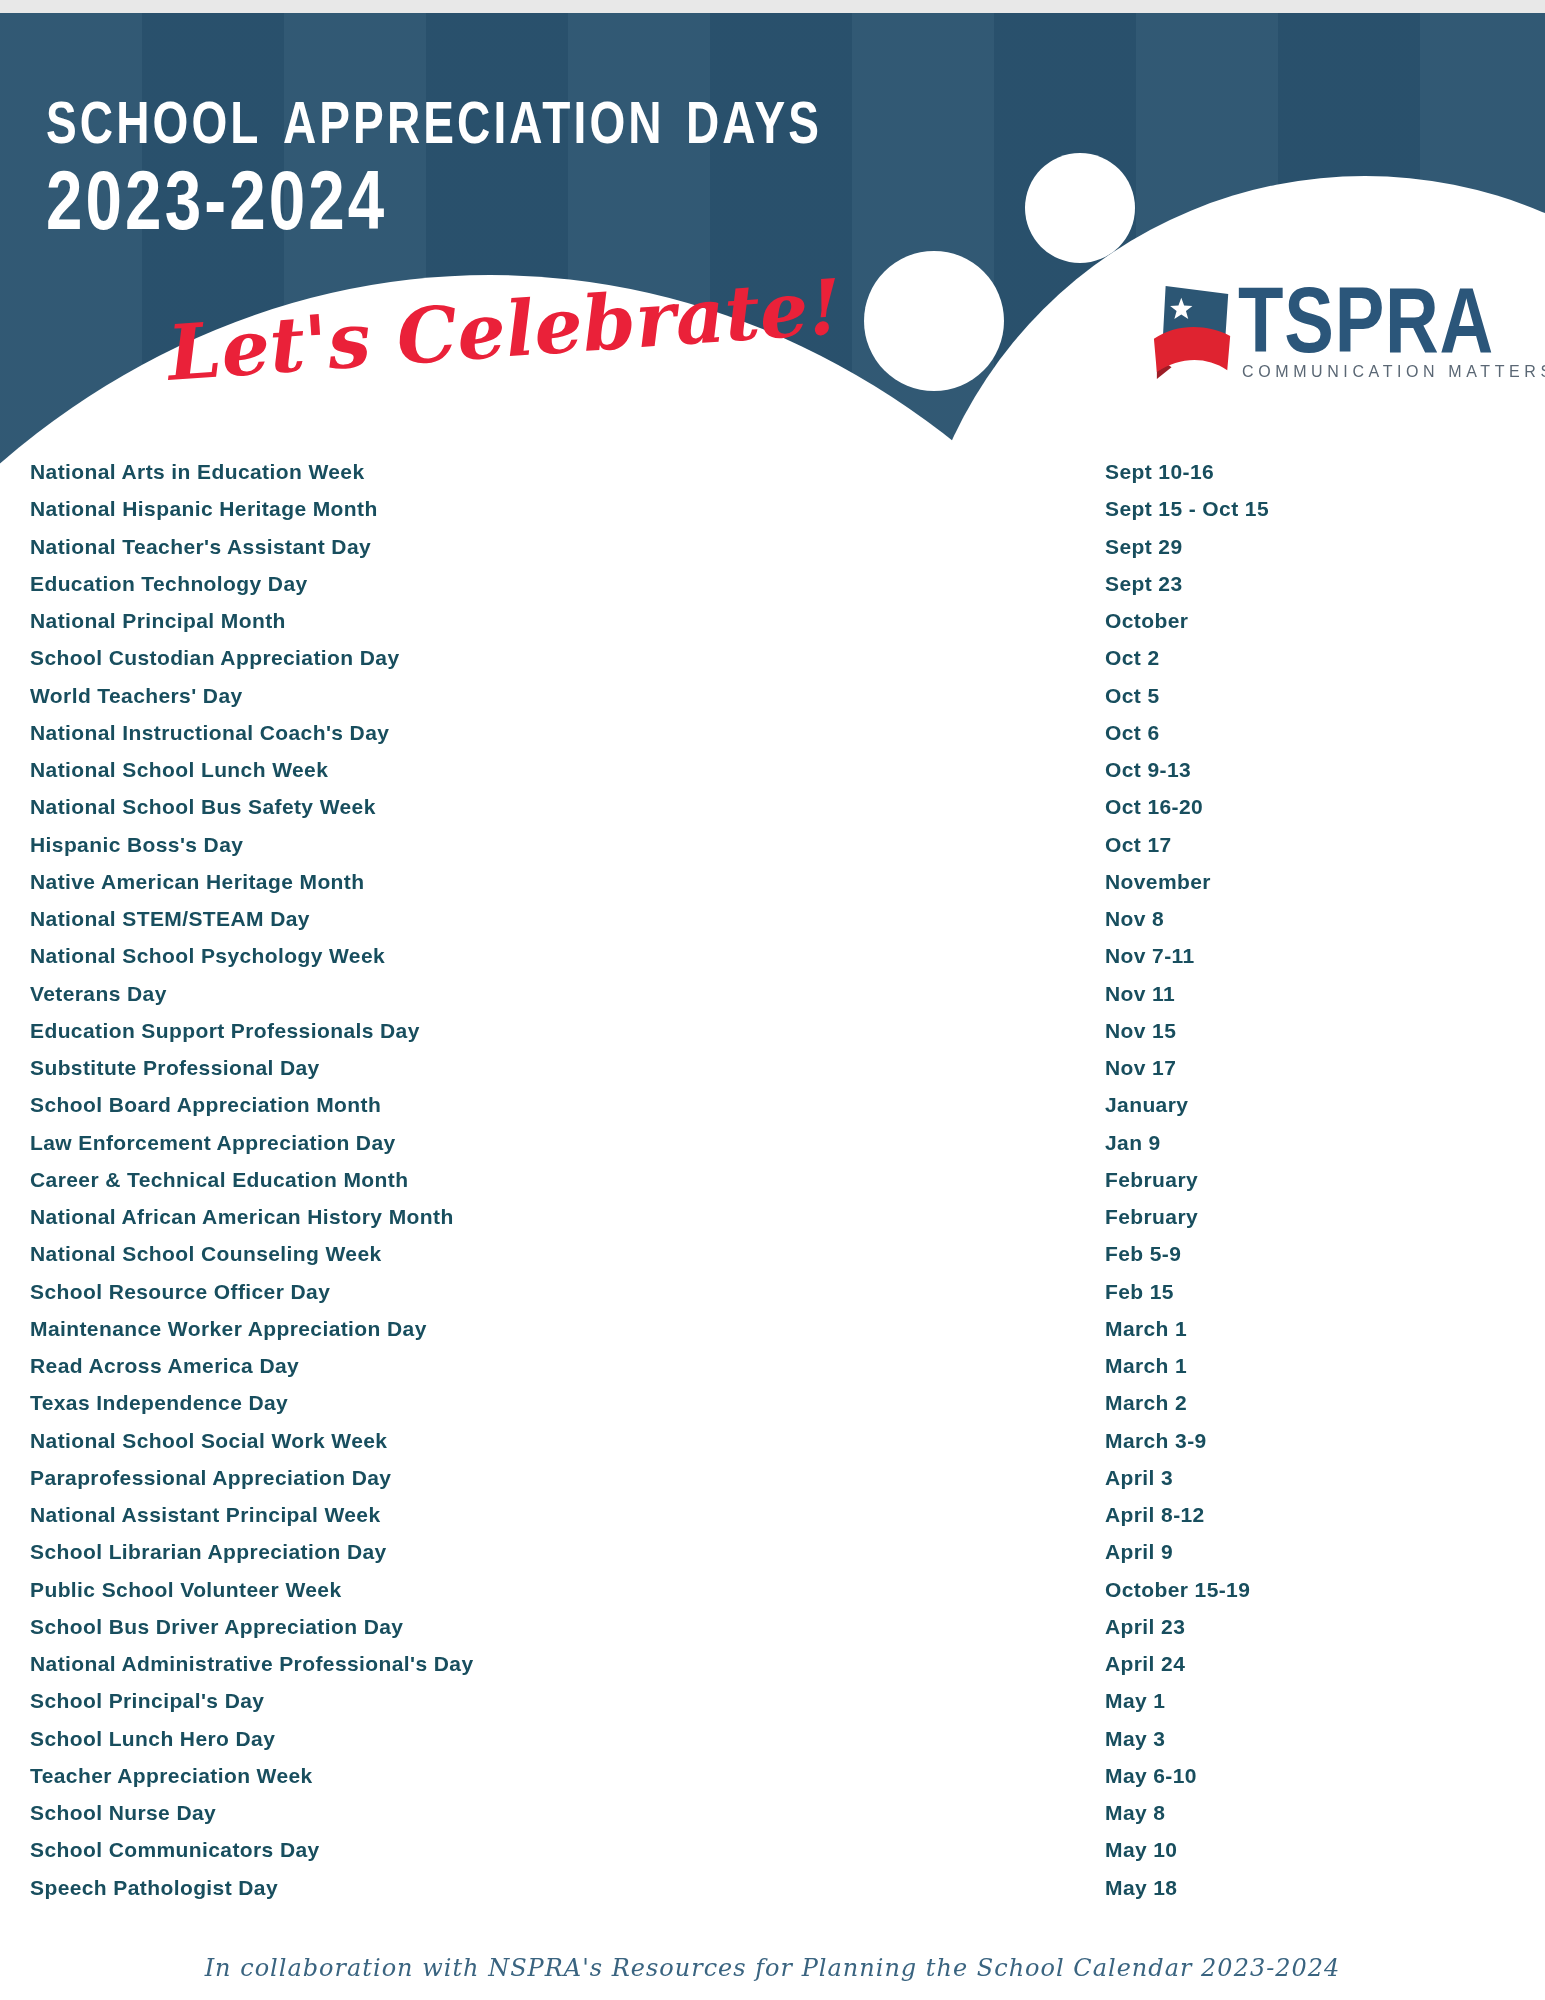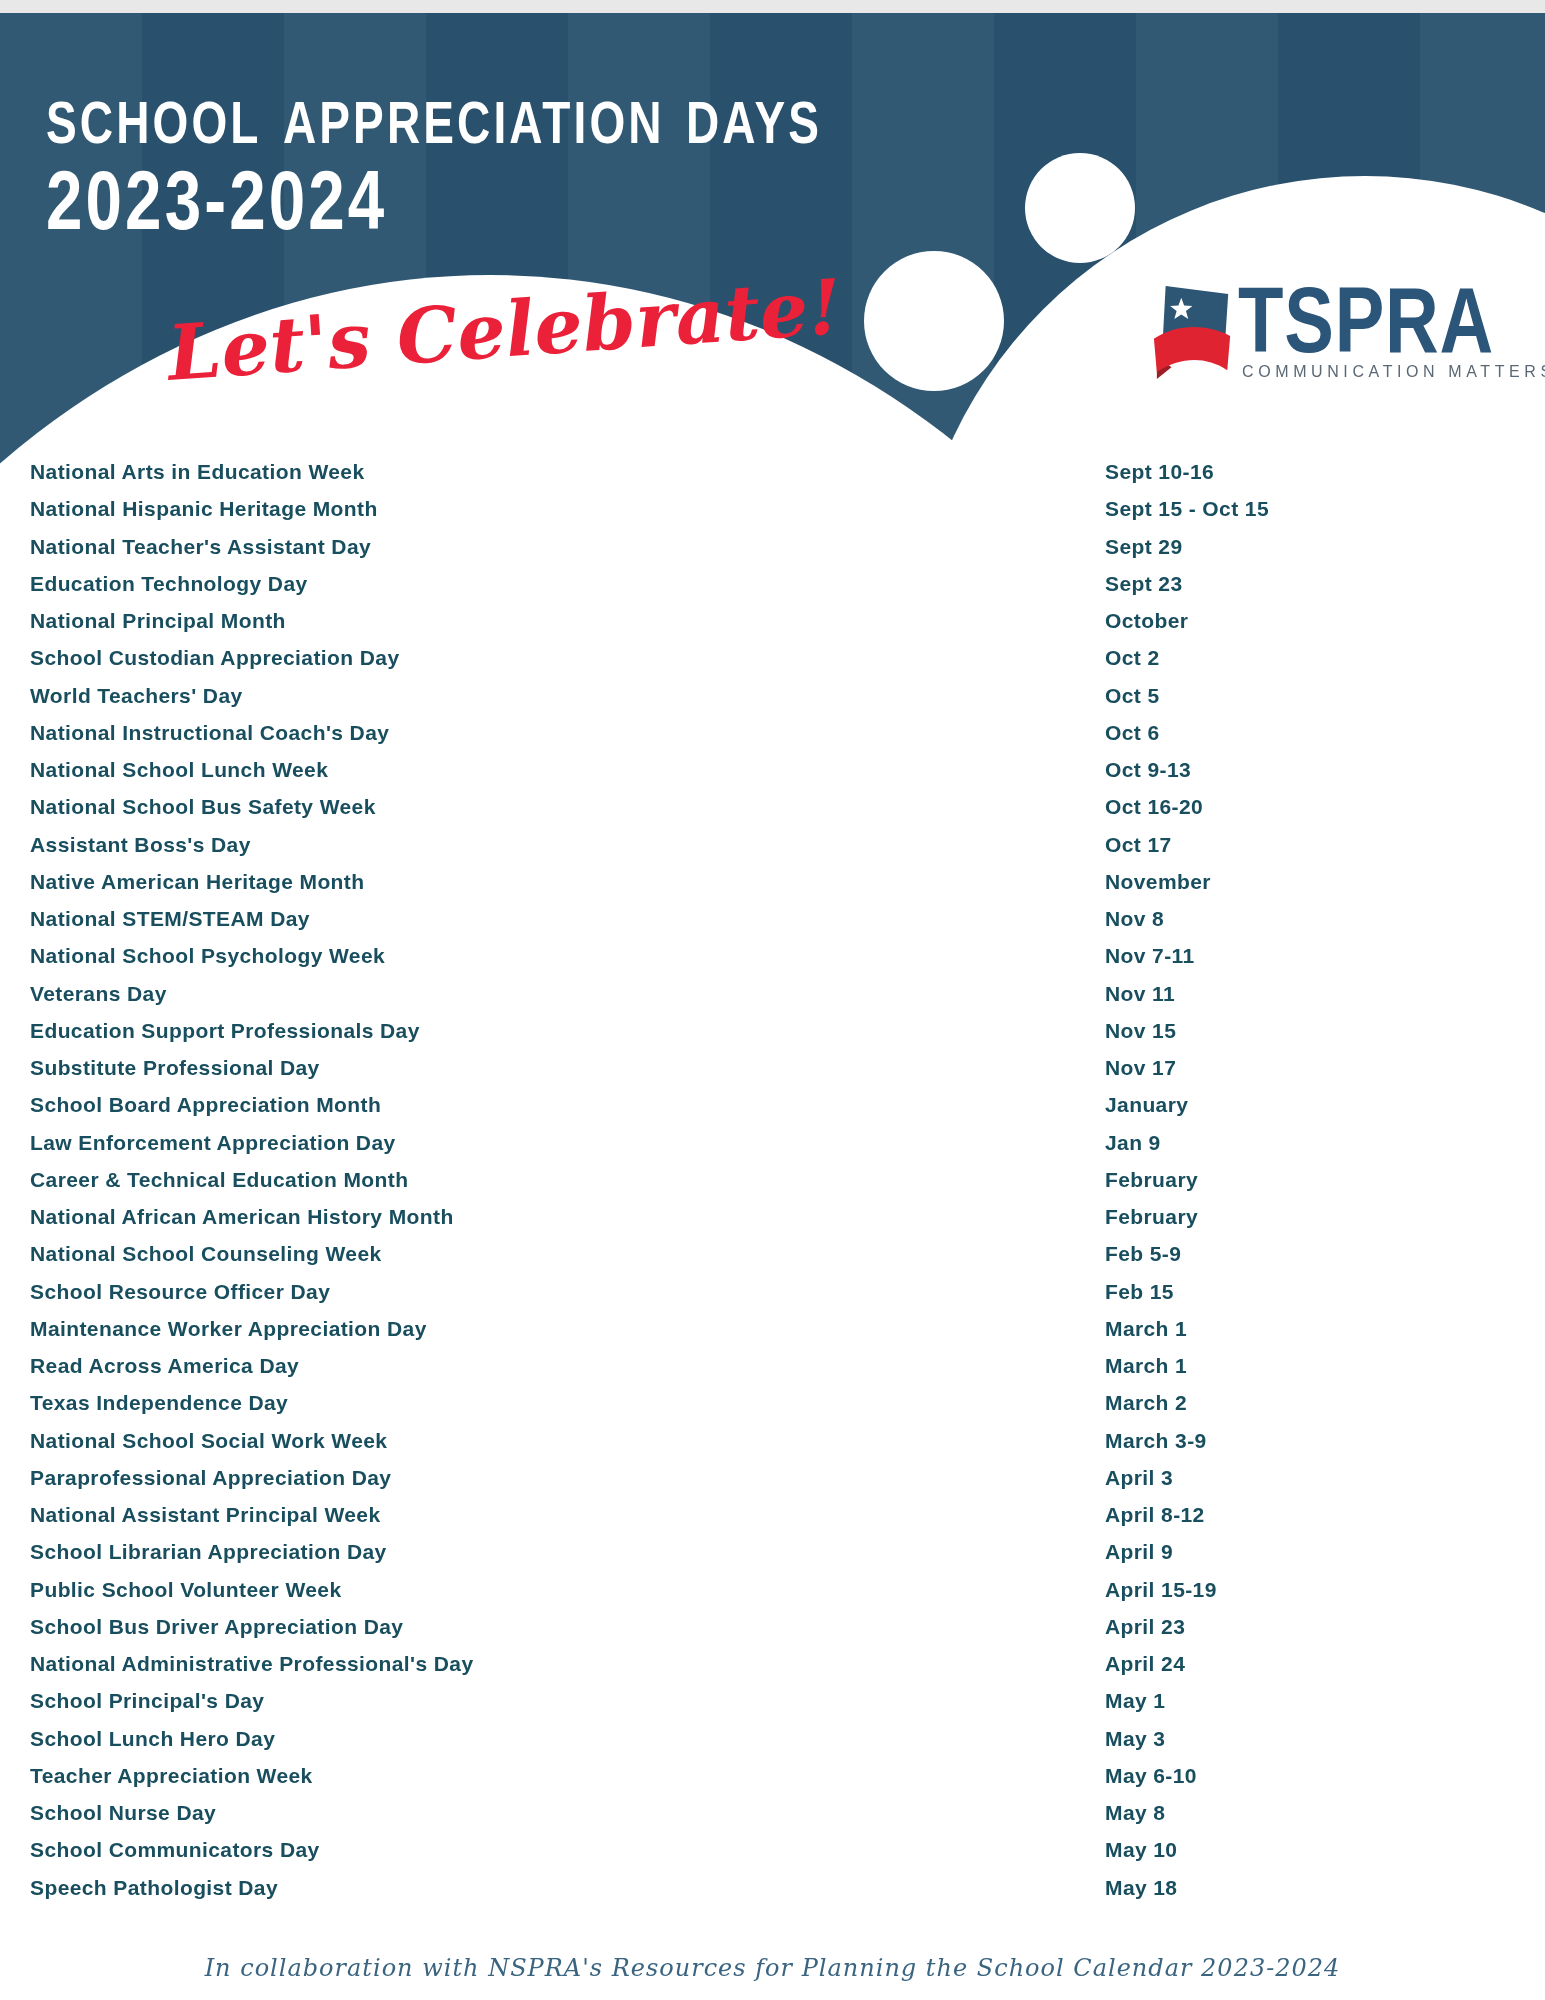--- a/index.html
+++ b/index.html
@@ -144,21 +144,21 @@
     </div>
       <div class="event-row" style="">
       <span class="event-name">National School Lunch Week</span>
       <span class="event-date">Oct 9-13</span>
     </div>
       <div class="event-row" style="">
       <span class="event-name">National School Bus Safety Week</span>
       <span class="event-date">Oct 16-20</span>
     </div>
       <div class="event-row" style="">
-      <span class="event-name">Assistant Boss's Day</span>
+      <span class="event-name">Hispanic Boss's Day</span>
       <span class="event-date">Oct 17</span>
     </div>
       <div class="event-row" style="">
       <span class="event-name">Native American Heritage Month</span>
       <span class="event-date">November</span>
     </div>
       <div class="event-row" style="">
       <span class="event-name">National STEM/STEAM Day</span>
       <span class="event-date">Nov 8</span>
     </div>
@@ -225,21 +225,21 @@
       <div class="event-row" style="">
       <span class="event-name">National Assistant Principal Week</span>
       <span class="event-date">April 8-12</span>
     </div>
       <div class="event-row" style="">
       <span class="event-name">School Librarian Appreciation Day</span>
       <span class="event-date">April 9</span>
     </div>
       <div class="event-row" style="">
       <span class="event-name">Public School Volunteer Week</span>
-      <span class="event-date">April 15-19</span>
+      <span class="event-date">October 15-19</span>
     </div>
       <div class="event-row" style="">
       <span class="event-name">School Bus Driver Appreciation Day</span>
       <span class="event-date">April 23</span>
     </div>
       <div class="event-row" style="">
       <span class="event-name">National Administrative Professional's Day</span>
       <span class="event-date">April 24</span>
     </div>
       <div class="event-row" style="">

